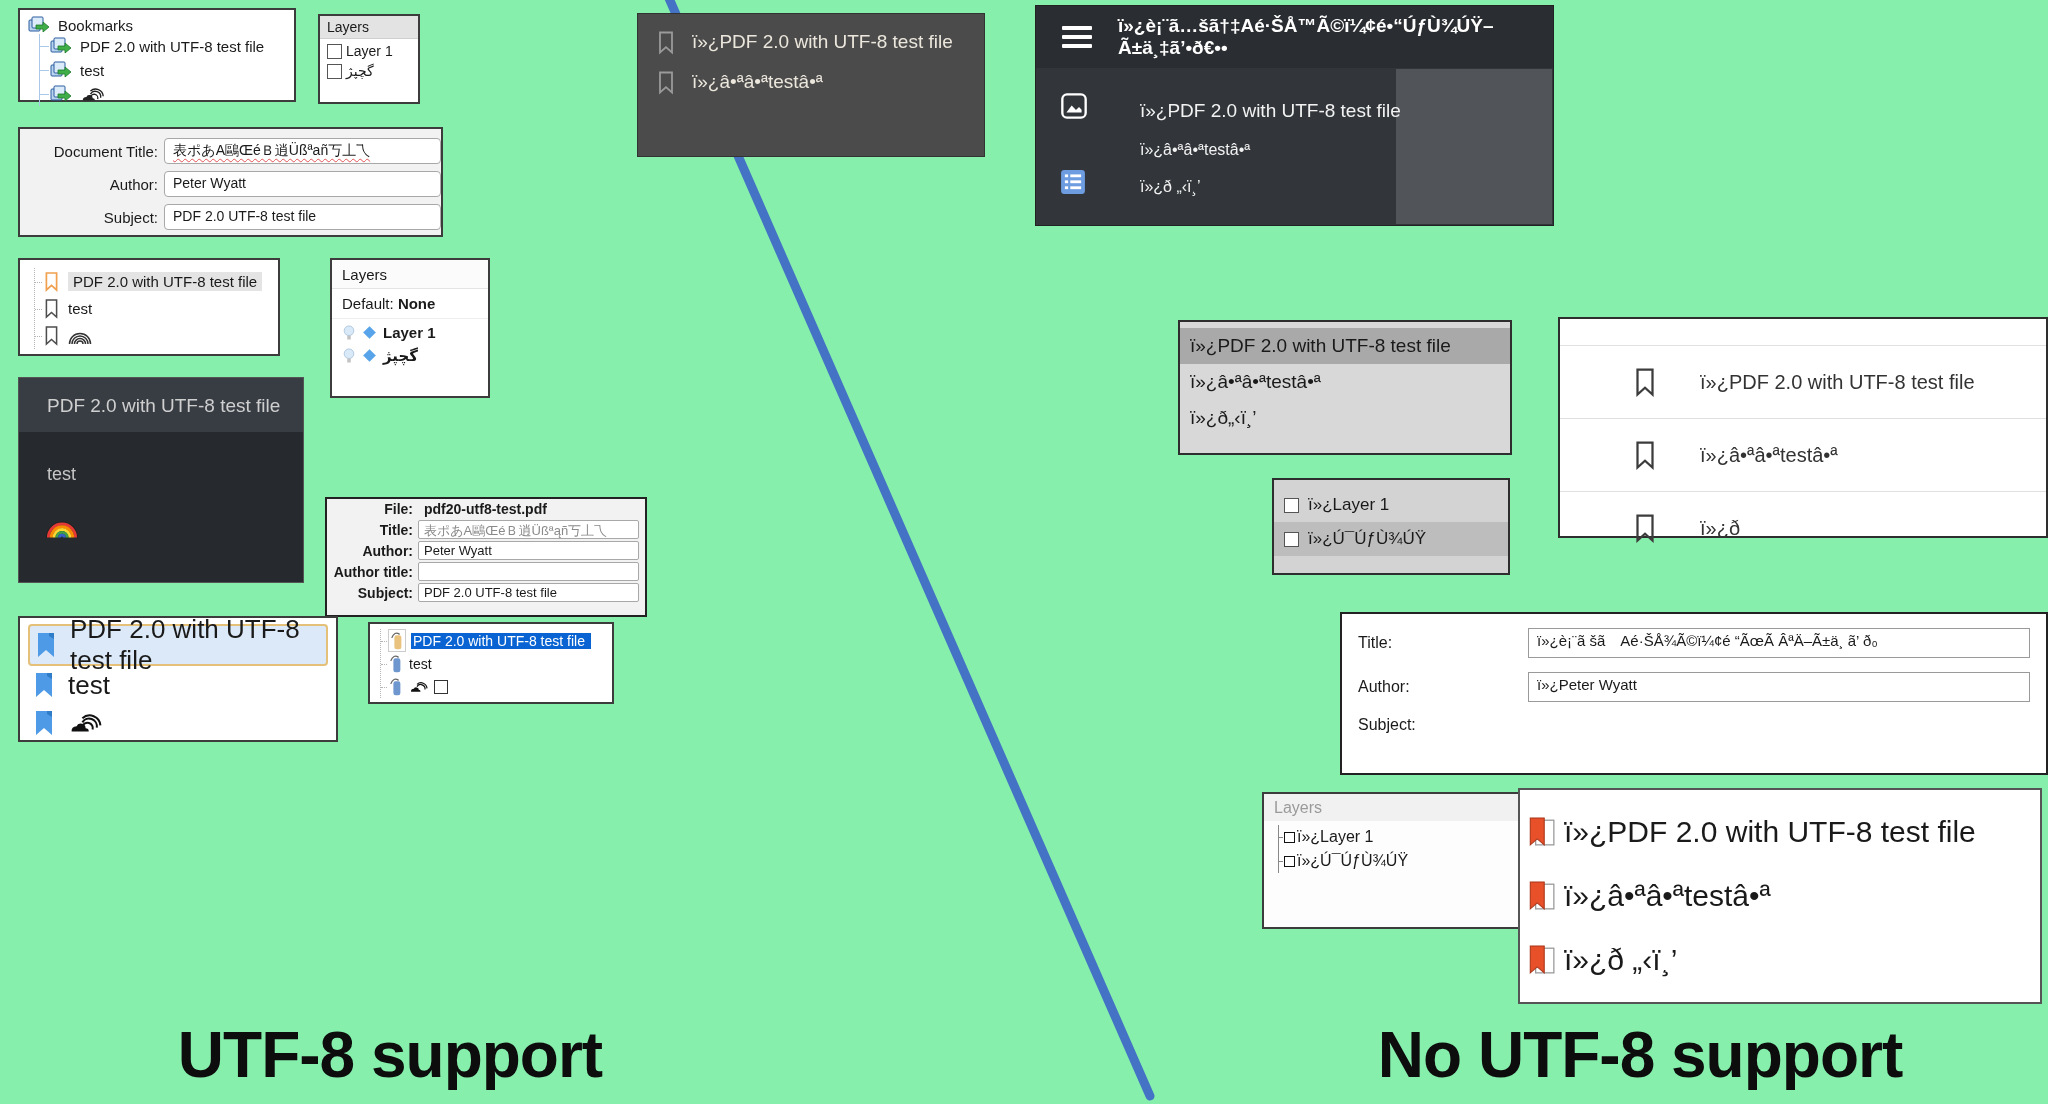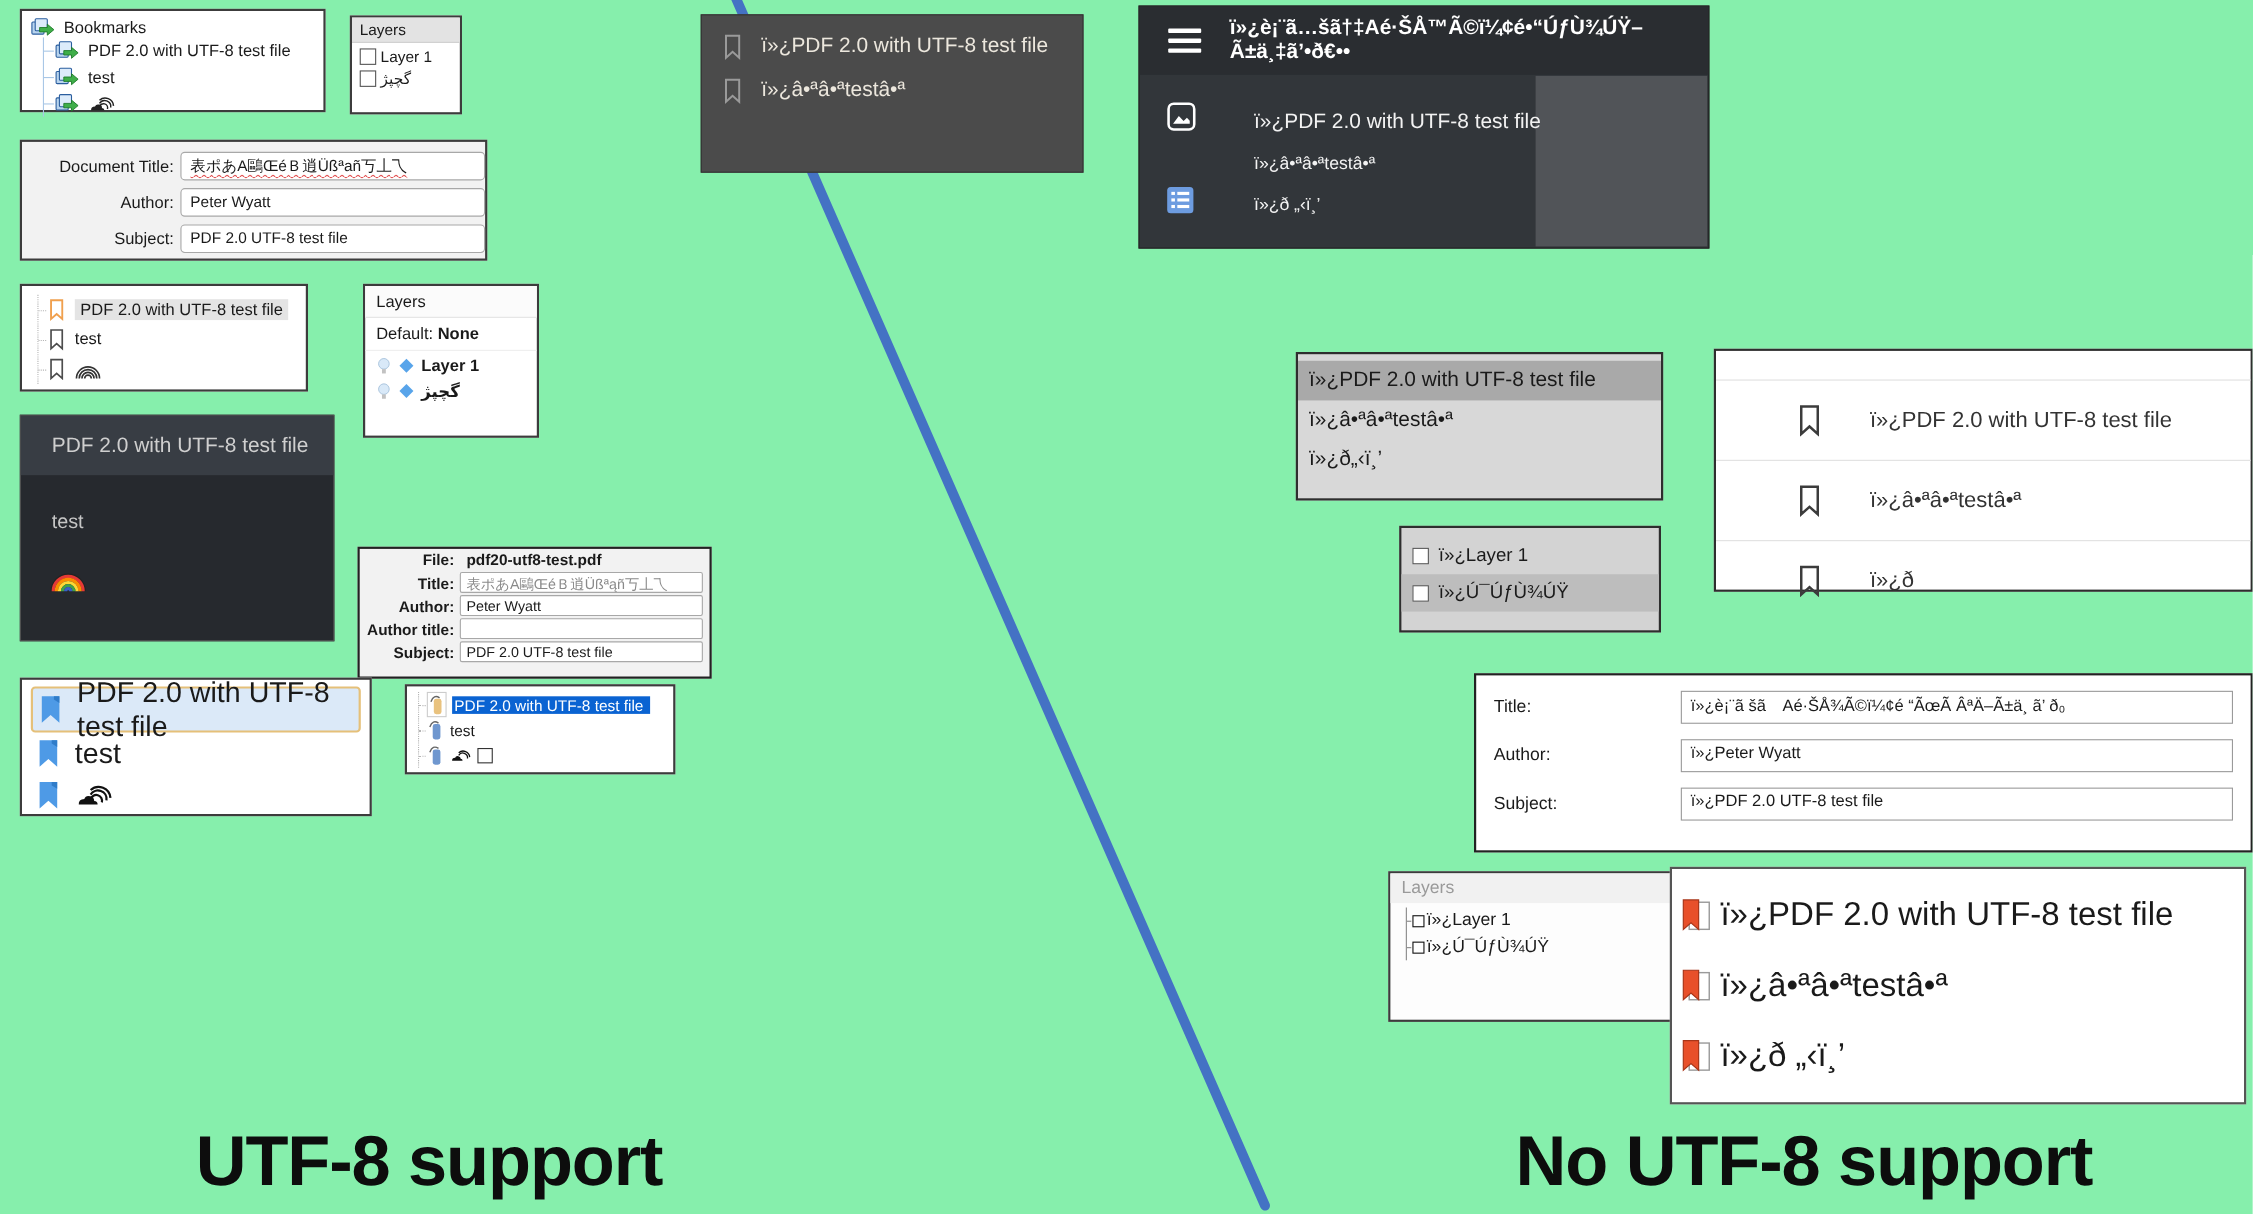--- a/index.html
+++ b/index.html
@@ -432,21 +432,20 @@
     <div class="frow">
       <span class="lbl">Title:</span>
       <div class="input">ï»¿è¡¨ã šã　Aé·ŠÅ¾Ã©ï¼¢é “ÃœÃ ÂªÄ–Ã±ä¸ ã’ ð₀</div>
     </div>
     <div class="frow">
       <span class="lbl">Author:</span>
       <div class="input">ï»¿Peter Wyatt</div>
     </div>
     <div class="frow">
       <span class="lbl">Subject:</span>
-      <div class="input">ï»¿PDF 2.0 UTF-8 test file</div>
     </div>
   </div>
 
   <div class="panel pP">
     <div class="hdr">Layers</div>
     <div class="kids">
       <div class="row">
         <div class="cb small"></div>
         <span>ï»¿Layer 1</span>
       </div>

